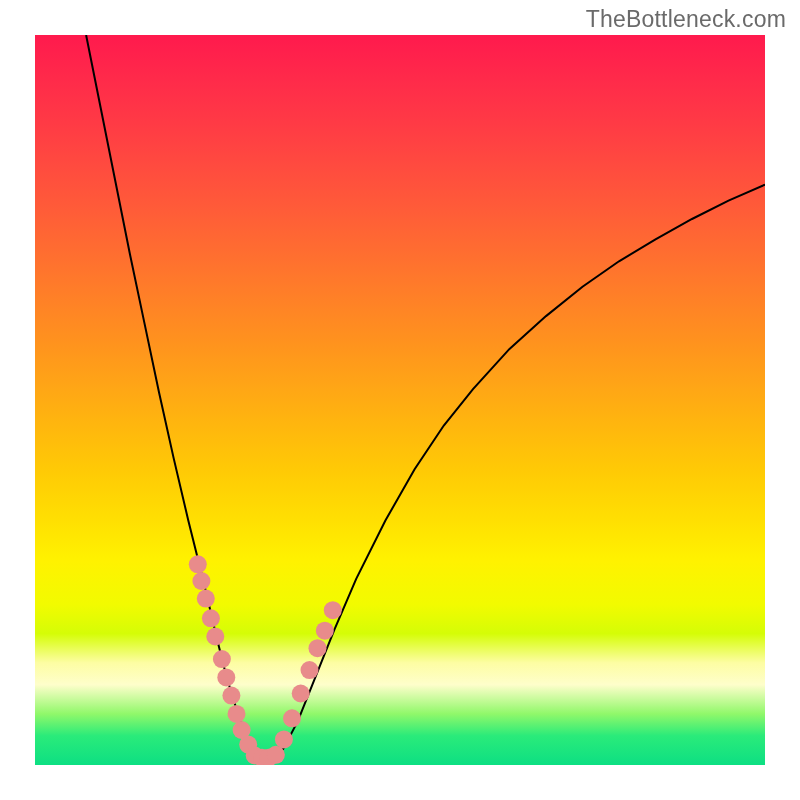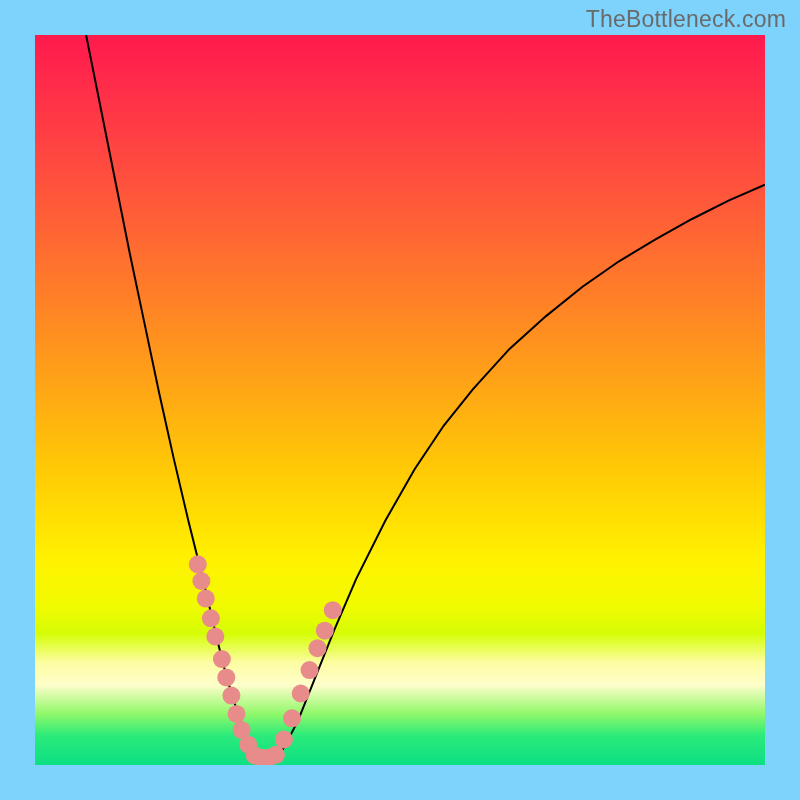--- a/index.html
+++ b/index.html
@@ -10,21 +10,21 @@
     overflow: hidden;
     background: #000;
     font-family: Arial, Helvetica, sans-serif;
   }
   .frame {
     position: absolute;
     left: 0;
     top: 0;
     width: 800px;
     height: 800px;
-    background: #7dd3fc;
+    background: #ffffff;
   }
   .plot {
     position: absolute;
     left: 35px;
     top: 35px;
     width: 730px;
     height: 730px;
     
     background: linear-gradient(
       to bottom,

